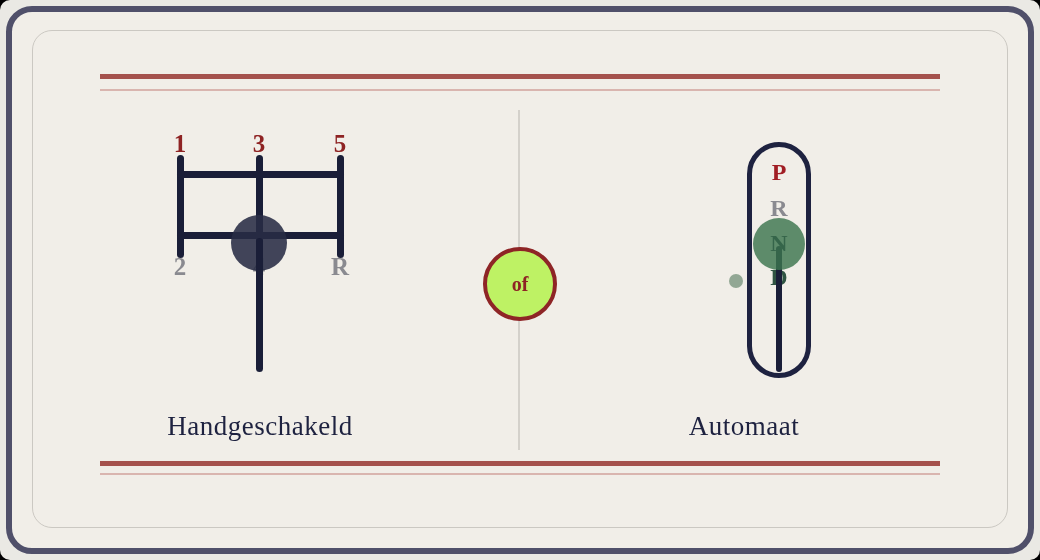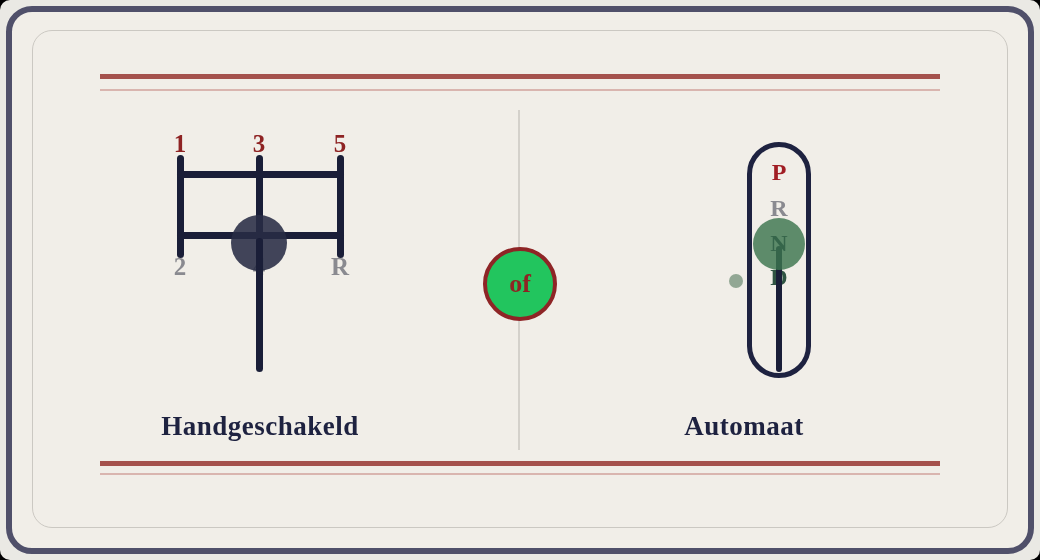--- a/index.html
+++ b/index.html
@@ -15,23 +15,23 @@
   .inner-border{
     position:absolute;left:32px;top:30px;right:32px;bottom:32px;
     border:1px solid #CBC8C2;border-radius:20px;
   }
   .abs{position:absolute;}
   .rule-thick{left:100px;width:840px;height:5px;background:#A5524D;}
   .rule-thin{left:100px;width:840px;height:2px;background:#D9B5AF;}
   .divider{left:518px;top:110px;width:2px;height:340px;background:#D4D1CB;}
   .or-badge{
     left:483px;top:247px;width:66px;height:66px;border-radius:50%;
-    border:4px solid #8E2526;background:#22c55e;
+    border:4px solid #8E2526;background:#bef264;
     display:flex;align-items:center;justify-content:center;
-    font-size:26px;font-weight:bold;color:#8E2424;
+    font-size:20px;font-weight:bold;color:#8E2424;
   }
   
   .vbar{width:7px;height:103px;top:155px;background:#1A1E38;border-radius:4px;}
   .hbar{left:177px;width:167px;height:7px;background:#1A1E38;border-radius:4px;}
   .gear-num{width:44px;text-align:center;font-size:25px;font-weight:bold;line-height:26px;}
   .red-num{color:#8E2323;}
   .gray-num{color:#8A8A90;}
   .knob{left:231px;top:215px;width:56px;height:56px;border-radius:50%;background:rgba(40,44,68,0.88);}
   .stick-m{left:256px;top:238px;width:7px;height:134px;background:#1A1E38;border-radius:4px;}
   
@@ -40,21 +40,21 @@
     border:5px solid #1E2240;border-radius:32px;
   }
   .gear-letter{left:759px;width:40px;text-align:center;font-size:24px;font-weight:bold;line-height:28px;}
   .g-p{color:#A11D24;}
   .g-r{color:#8A8A90;}
   .g-n{color:#1A1E38;}
   .g-d{color:#2F5443;}
   .stick-a{left:776px;top:246px;width:6px;height:126px;background:#1A1E38;border-radius:3px;}
   .green-circle{left:753px;top:218px;width:52px;height:52px;border-radius:50%;background:rgba(60,117,78,0.82);}
   .sage-dot{left:729px;top:274px;width:14px;height:14px;border-radius:50%;background:rgba(110,140,115,0.72);}
-  .option-title{top:411px;width:400px;text-align:center;font-size:27px;font-weight:bold;color:#1E2240;letter-spacing:0.5px;}
+  .option-title{top:411px;width:400px;text-align:center;font-size:27px;font-weight:normal;color:#1E2240;letter-spacing:0.5px;}
 </style>
 </head>
 <body>
 
 <div class="page">
   <div class="frame"></div>
   <div class="inner-border"></div>
 
   <div class="abs rule-thick" style="top:74px"></div>
   <div class="abs rule-thin" style="top:89px"></div>

